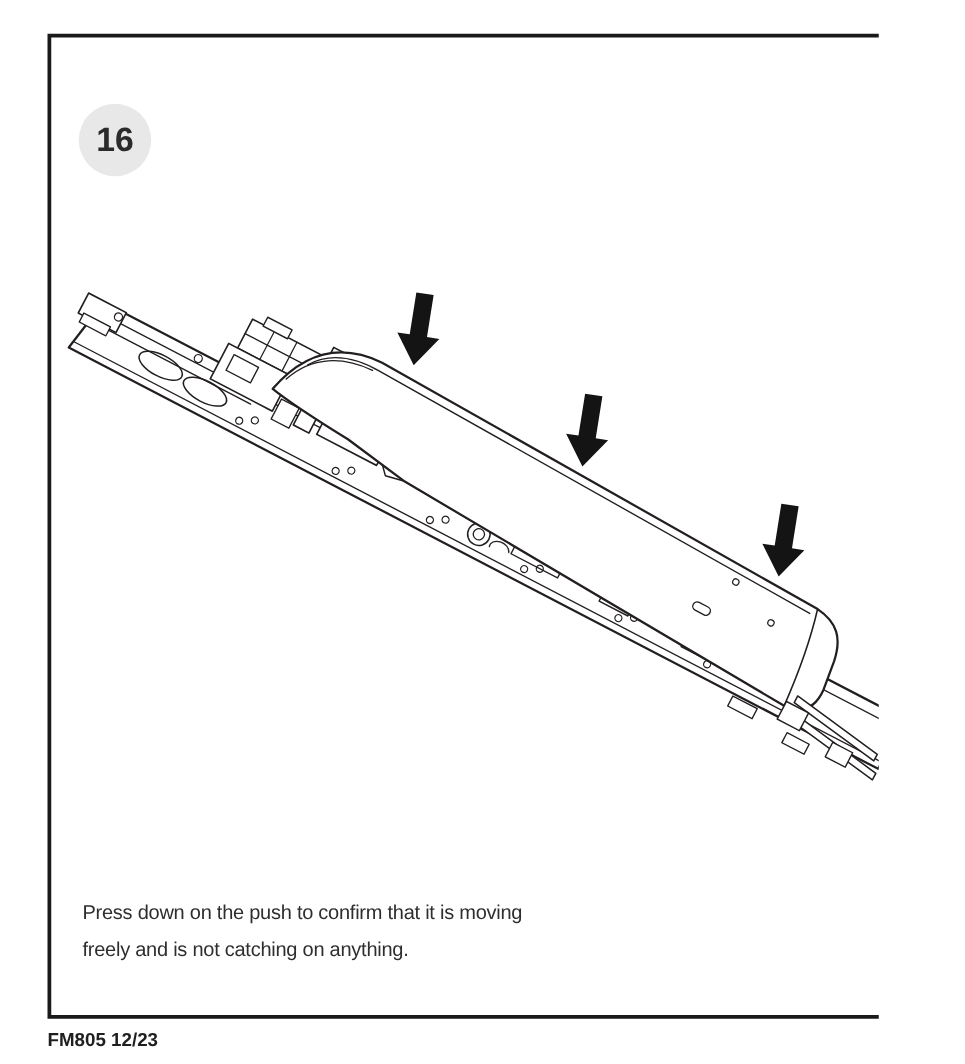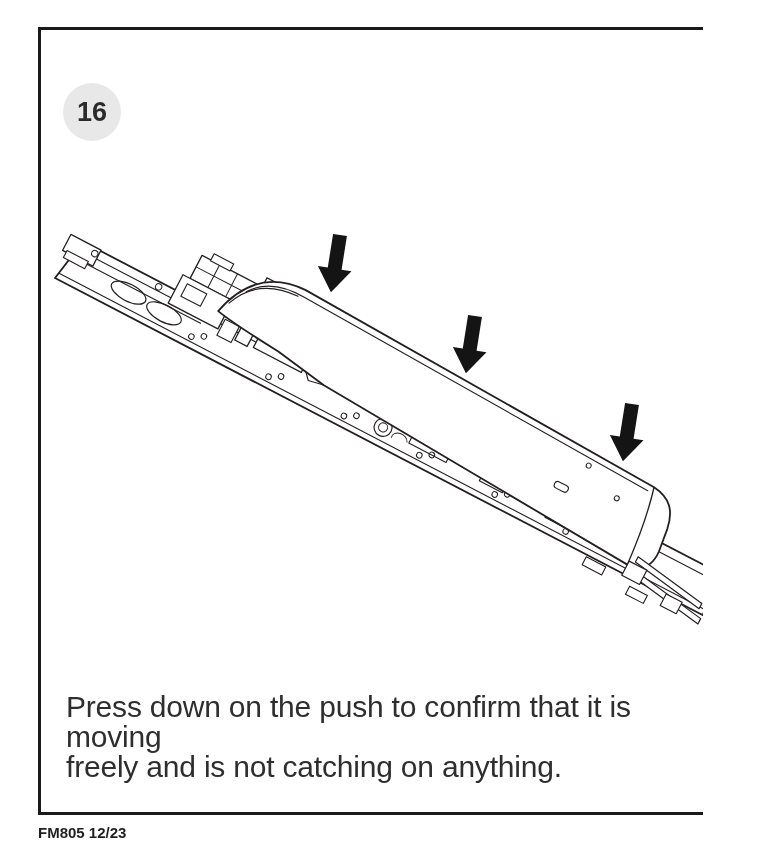--- a/index.html
+++ b/index.html
@@ -15,22 +15,22 @@
     position:absolute;left:63px;top:83px;width:58px;height:58px;border-radius:50%;
     background:#e8e8e8;display:flex;align-items:center;justify-content:center;
   }
   .step-badge span{
     font-size:27px;font-weight:bold;color:#2b2b2b;letter-spacing:0px;
   }
   .illustration{
     position:absolute;left:38px;top:213px;width:702px;height:420px;
   }
   .caption{
-    position:absolute;left:66px;top:662px;width:640px;
-    font-size:30px;line-height:30px;color:#2e2e2e;
+    position:absolute;left:66px;top:700px;width:640px;
+    font-size:16px;line-height:30px;color:#2e2e2e;
     white-space:pre-line;letter-spacing:-0.2px;
   }
   .footer{
     position:absolute;left:38px;top:824px;width:699px;text-align:left;
     font-size:15px;font-weight:bold;color:#1f1f1f;letter-spacing:0px;
   }
 </style>
 </head>
 <body>
 

